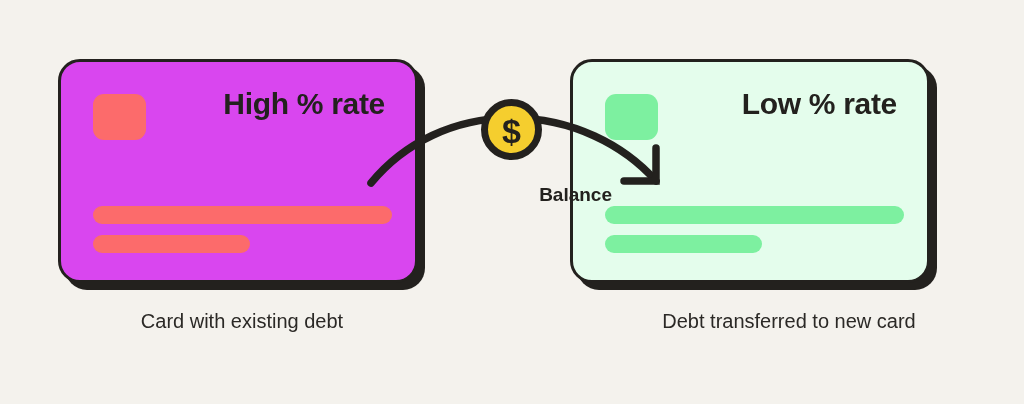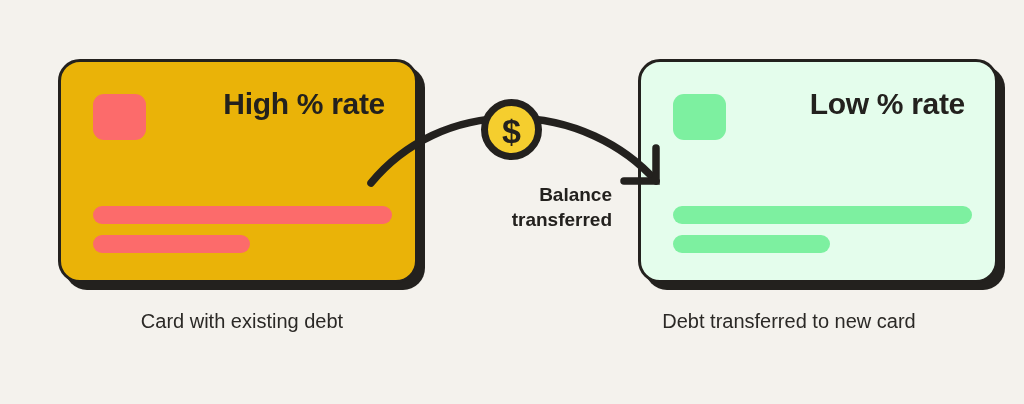--- a/index.html
+++ b/index.html
@@ -26,24 +26,24 @@
     box-sizing: border-box;
     border: 3.5px solid #23211E;
     border-radius: 22px;
     box-shadow: 7px 7px 0 0 #23211E;
   }
   #card-left {
     left: 58px;
     top: 59px;
     width: 360px;
     height: 224px;
-    background: #eab308;
+    background: #d946ef;
   }
   #card-right {
-    left: 638px;
+    left: 570px;
     top: 59px;
     width: 360px;
     height: 224px;
     background: #E4FDEC;
   }
 
   .chip {
     position: absolute;
     left: 32px;
     top: 32px;
@@ -141,19 +141,18 @@
     <path d="M 656 148 L 656 181 L 624 181" fill="none" stroke="#23211E" stroke-width="7.5" stroke-linecap="round" stroke-linejoin="miter"></path>
   </svg>
 
   <svg id="coin" viewBox="0 0 63 63">
     <circle cx="31.5" cy="31.5" r="27" fill="#F5CE2E" stroke="#23211E" stroke-width="7"></circle>
     <text x="31.5" y="45" text-anchor="middle" font-family="Liberation Sans, sans-serif" font-size="34" font-weight="bold" fill="#23211E">$</text>
   </svg>
 
   <div id="transfer-label">
     <div>Balance</div>
-    <div>transferred</div>
   </div>
 
   <div class="caption" id="caption-right">Debt transferred to new card</div>
   <div class="caption" id="caption-left">Card with existing debt</div>
 
 </div>
 
 </body></html>

